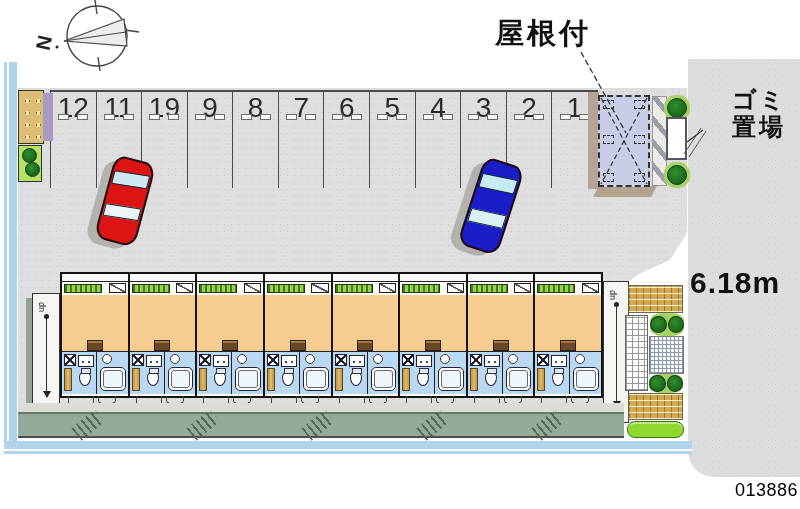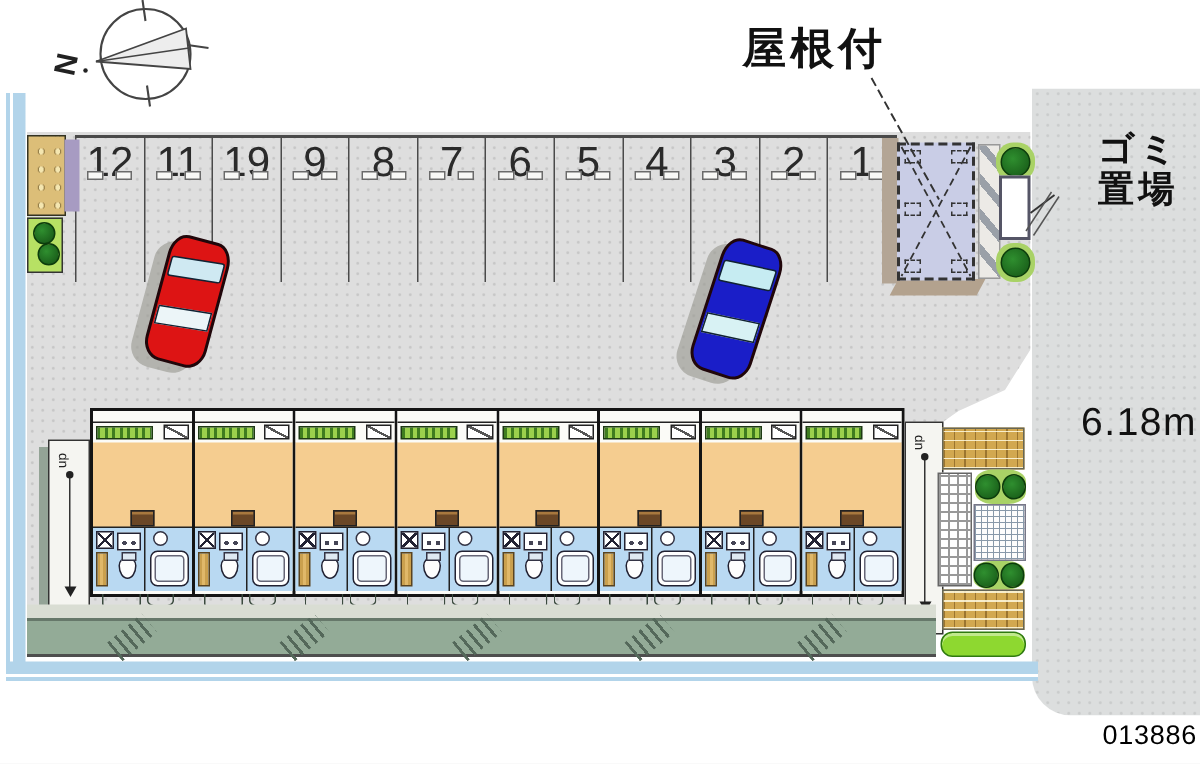--- a/index.html
+++ b/index.html
@@ -66,21 +66,21 @@
   .tree-single{width:26px;height:26px;border-radius:45%;background:#a9d266;display:flex;align-items:center;justify-content:center;}
   .tree{width:18px;height:18px;border-radius:50%;border:1px solid #0c3c0c;
         background:radial-gradient(circle at 40% 38%,#2f8f2f,#155515);}
   .garbage-box{left:666px;top:117px;width:21px;height:43px;background:#fff;border:2px solid #556;box-sizing:border-box;}
 
   
   .lbl{position:absolute;font-weight:bold;color:#111;}
   .lbl-yane{left:495px;top:20px;font-size:29px;line-height:27px;letter-spacing:3px;}
   .lbl-gomi{left:732px;top:86px;font-size:24px;line-height:27px;letter-spacing:3px;}
   .lbl-road{left:690px;top:236px;width:108px;text-align:center;font-size:27px;letter-spacing:4px;}
-  .lbl-roadw{left:690px;top:266px;width:108px;text-align:right;font-size:26px;letter-spacing:1px;font-weight:normal;}
+  .lbl-roadw{left:690px;top:266px;width:108px;text-align:left;font-size:30px;letter-spacing:1px;font-weight:bold;}
   .plan-id{left:700px;top:480px;width:98px;text-align:right;font-size:18px;color:#000;letter-spacing:.5px;}
 
   
   .bld-shadow{left:26px;top:298px;width:10px;height:122px;background:#93a396;}
   .stair{background:#f5f5f1;border:1.5px solid #333;box-sizing:border-box;}
   .stair-left{left:32px;top:293px;width:28px;height:120px;}
   .stair-right{left:603px;top:281px;width:26px;height:142px;}
   .stair-label{position:absolute;left:4px;top:8px;font-size:9px;color:#222;transform:rotate(90deg);}
   .stair-line{position:absolute;left:50%;top:22px;bottom:16px;border-left:1.3px solid #333;}
   .stair-line::before{content:"";position:absolute;left:-3px;top:-2px;width:5px;height:5px;border-radius:50%;background:#222;}

